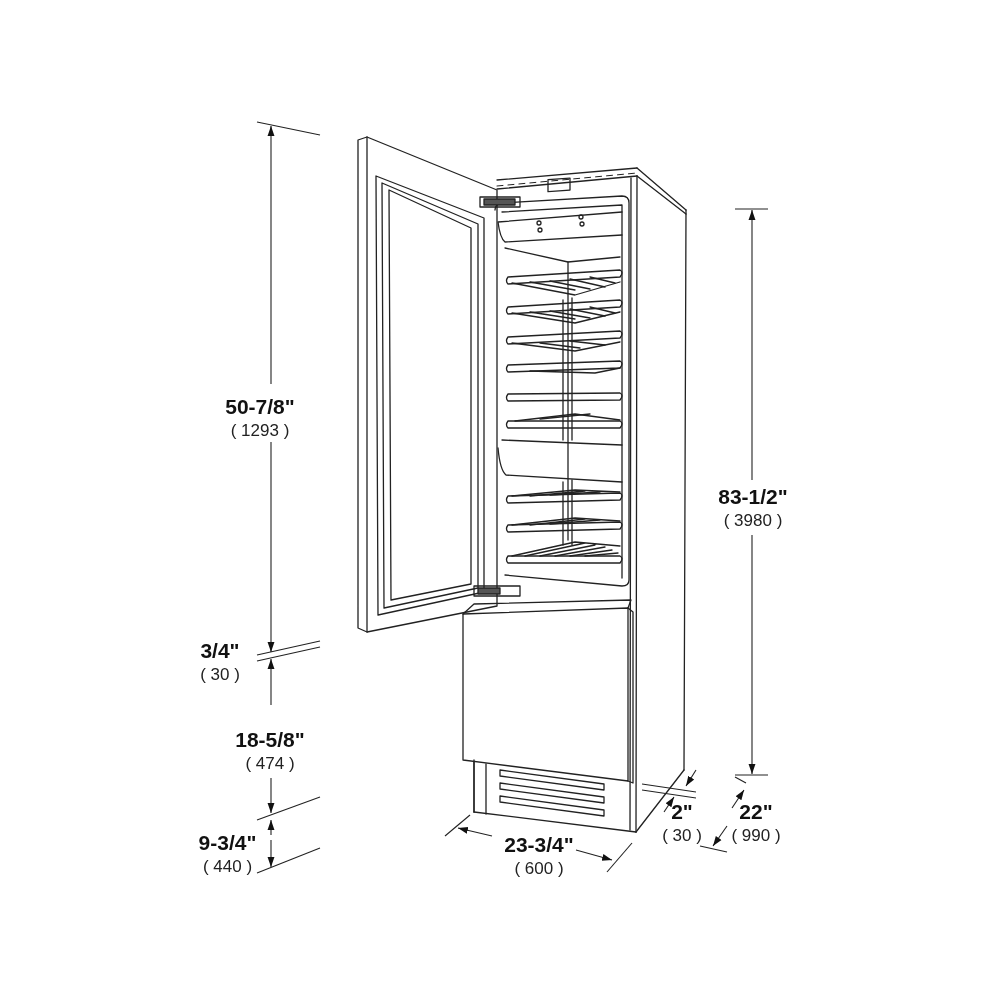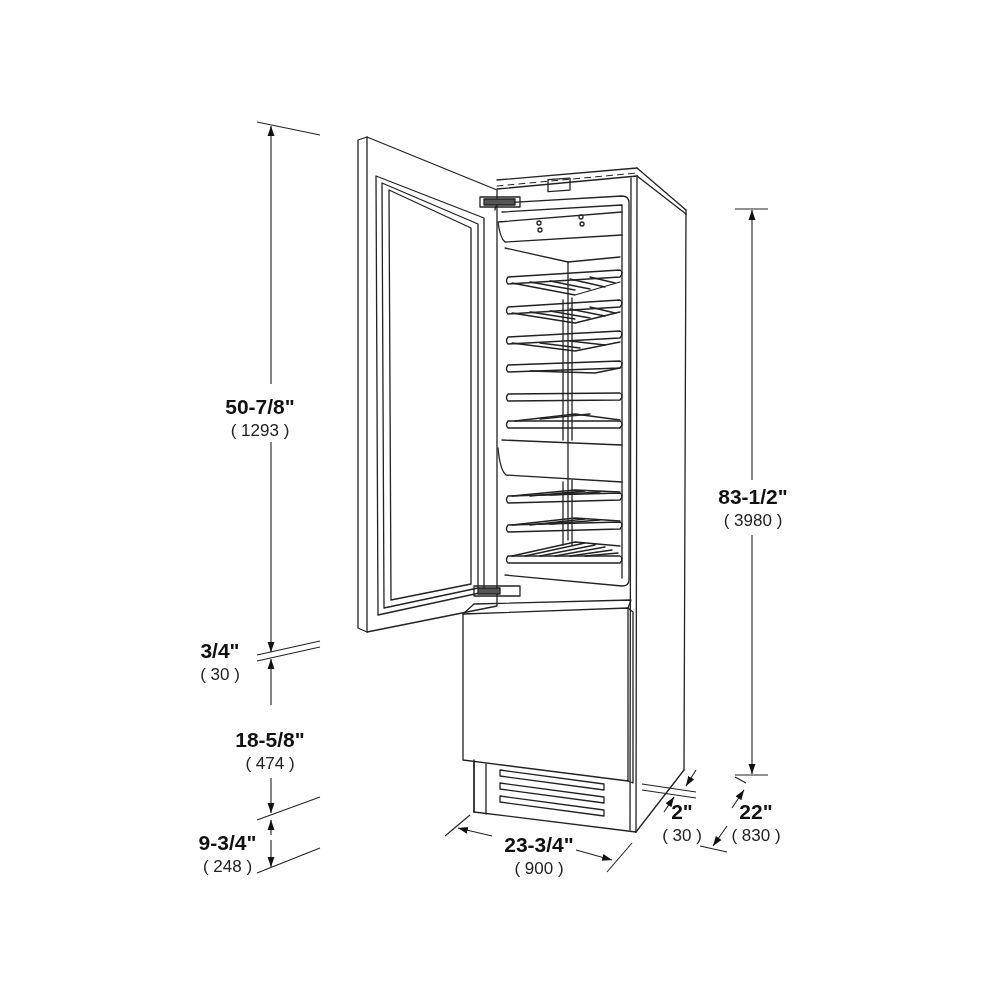--- a/index.html
+++ b/index.html
@@ -177,34 +177,34 @@
   <span class="met">( 30 )</span>
 </div>
 
 <div class="dim-label" style="left:215px; top:729px; width:110px;">
   <span class="imp">18-5/8"</span>
   <span class="met">( 474 )</span>
 </div>
 
 <div class="dim-label" style="left:180px; top:832px; width:95px;">
   <span class="imp">9-3/4"</span>
-  <span class="met">( 248 )</span>
+  <span class="met">( 440 )</span>
 </div>
 
 <div class="dim-label" style="left:700px; top:486px; width:106px;">
   <span class="imp">83-1/2"</span>
   <span class="met">( 3980 )</span>
 </div>
 
 <div class="dim-label" style="left:485px; top:834px; width:108px;">
   <span class="imp">23-3/4"</span>
-  <span class="met">( 900 )</span>
+  <span class="met">( 600 )</span>
 </div>
 
 <div class="dim-label" style="left:657px; top:801px; width:50px;">
   <span class="imp">2"</span>
   <span class="met">( 30 )</span>
 </div>
 
 <div class="dim-label" style="left:726px; top:801px; width:60px;">
   <span class="imp">22"</span>
-  <span class="met">( 830 )</span>
+  <span class="met">( 990 )</span>
 </div>
 
 </body></html>

